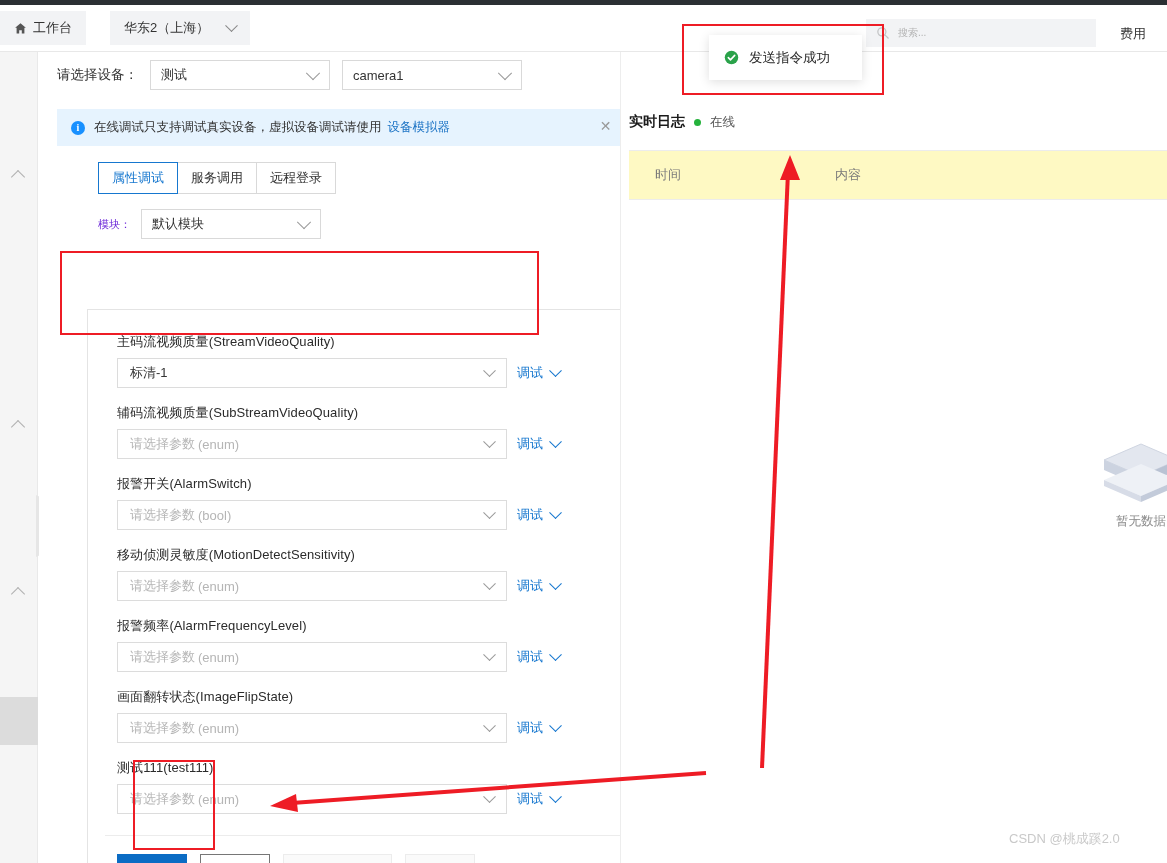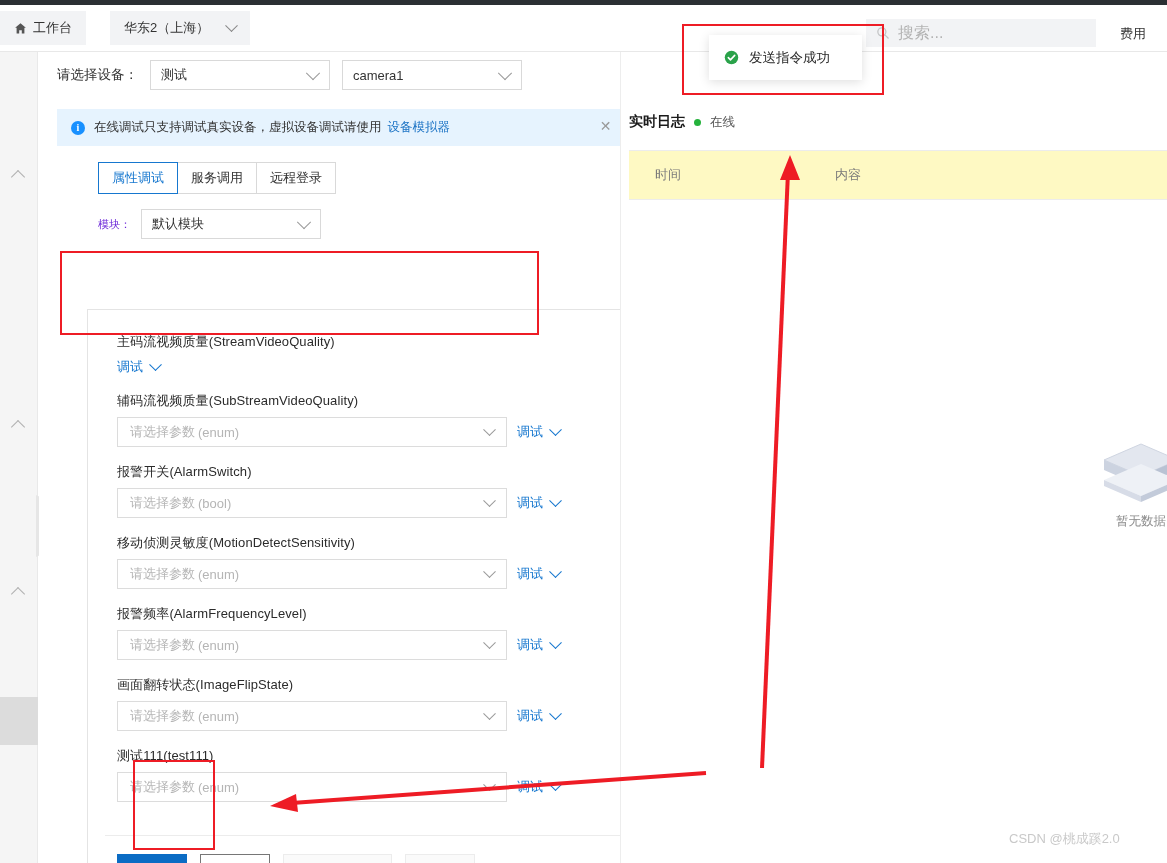--- a/index.html
+++ b/index.html
@@ -37,21 +37,21 @@
   }
   .chev-sm {
     width: 9px; height: 9px; border-right: 1.4px solid #888;
     border-bottom: 1.4px solid #888; transform: rotate(45deg) translate(-2px,-2px);
   }
   .search-box {
     position: absolute; left: 866px; top: 14px; width: 230px; height: 28px;
     background: #f2f3f5; display: flex; align-items: center; padding: 0 10px; gap: 8px;
   }
   .search-ico { width: 14px; height: 14px; flex: none; opacity: .45; }
-  .search-txt { font-size: 16px; color: #b3b3b3; }
+  .search-txt { font-size: 10px; color: #b3b3b3; }
   .hdr-fee {
     position: absolute; left: 1120px; top: 20px; font-size: 13px; color: #333; font-family: Liberation Mono, monospace;
   }
 
   
   .rail {
     position: absolute; left: 0; top: 52px; width: 38px; height: 811px;
     background: #f5f5f5; border-right: 1px solid #e9e9e9;
   }
   .rail-chev {
@@ -308,20 +308,25 @@
         <span class="cv"></span>
       </div>
     </div>
 
     <div class="prop-card">
       <div class="prop-list">
 
         <div class="prop-item">
           <div class="prop-name">主码流视频质量(StreamVideoQuality)</div>
           <div class="prop-ctrl">
+            <div class="prop-sel">
+              <span class="val">标清-1</span>
+              <span class="ty"></span>
+              <span class="cv2"></span>
+            </div>
             <div class="debug-link">
               <span>调试</span>
               <span class="cv3"></span>
             </div>
           </div>
         </div>
 
         <div class="prop-item">
           <div class="prop-name">辅码流视频质量(SubStreamVideoQuality)</div>
           <div class="prop-ctrl">

